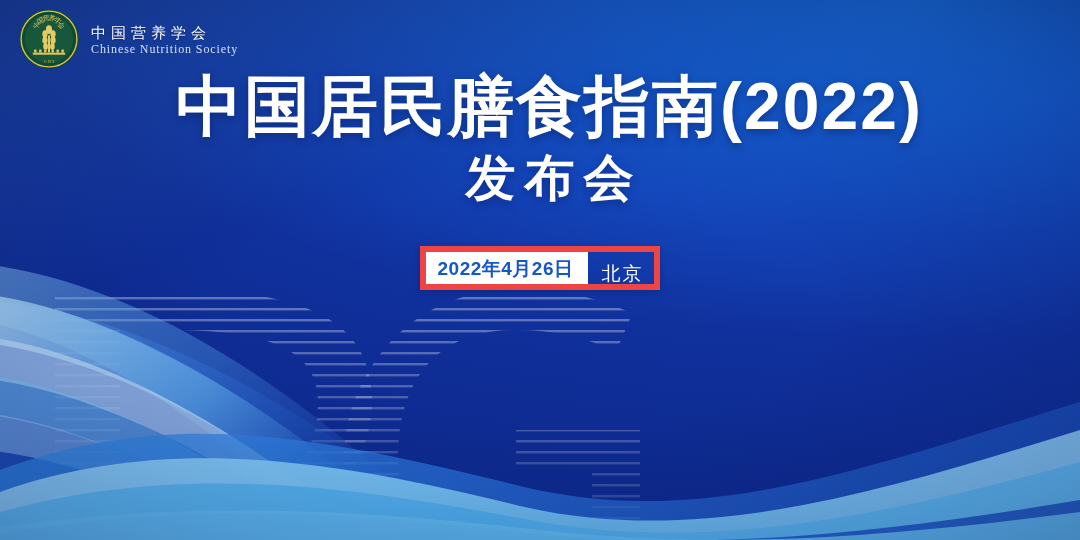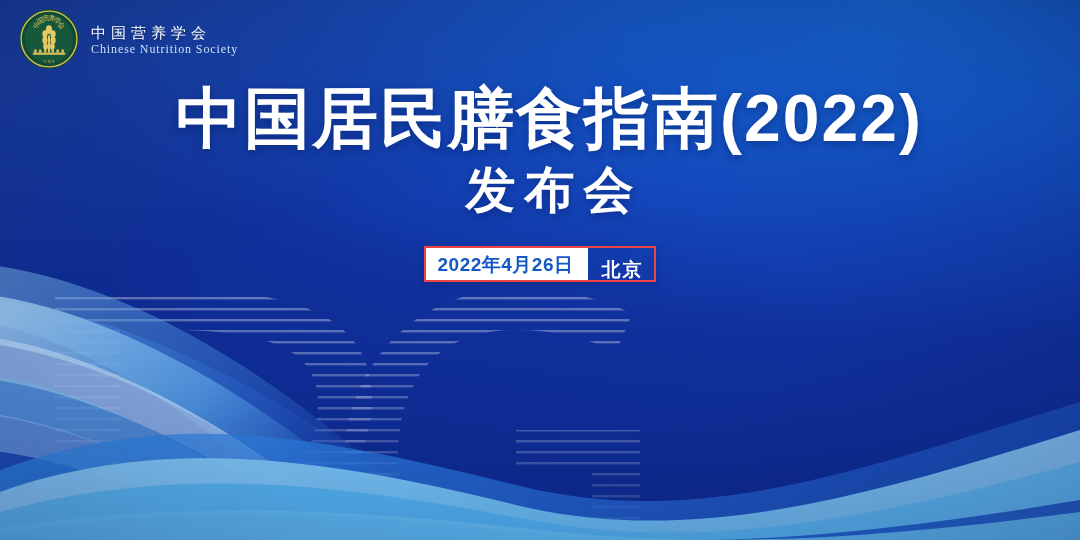--- a/index.html
+++ b/index.html
@@ -55,21 +55,21 @@
     font-family: "Liberation Serif", "DejaVu Serif", serif;
     font-size: 12px;
     letter-spacing: 0.9px;
     line-height: 1;
   }
 
   
   .titles {
     position: absolute;
     left: 0; right: 0;
-    top: 84px;
+    top: 72px;
     z-index: 6;
     text-align: center;
     padding-left: 19px;
   }
   .title-main {
     color: #ffffff;
     font-size: 66px;
     font-weight: 700;
     letter-spacing: 2px;
     line-height: 1.04;
@@ -92,41 +92,41 @@
     position: absolute;
     left: 0; right: 0;
     top: 246px;
     z-index: 6;
     display: flex;
     justify-content: center;
   }
   .meta-badge {
     display: inline-flex;
     align-items: stretch;
-    border: 2px solid #ef4444;
+    border: 6px solid #ef4444;
     height: 32px;
     box-shadow: 0 2px 6px rgba(3,20,80,0.30);
   }
   .meta-date {
     background: #ffffff;
     color: #1457c6;
     font-size: 19px;
     font-weight: 700;
     letter-spacing: 0.5px;
     padding: 0 12px;
     display: flex;
     align-items: center;
     line-height: 1;
   }
   .meta-sep { width: 3px; background: #ffffff; }
   .meta-place {
     background: transparent;
     color: #ffffff;
     font-size: 19px;
-    font-weight: 700;
+    font-weight: 400;
     letter-spacing: 2px;
     padding: 10px 11px 0 13px;
     display: flex;
     align-items: center;
     line-height: 1;
   }
 </style>
 </head>
 <body>
 

